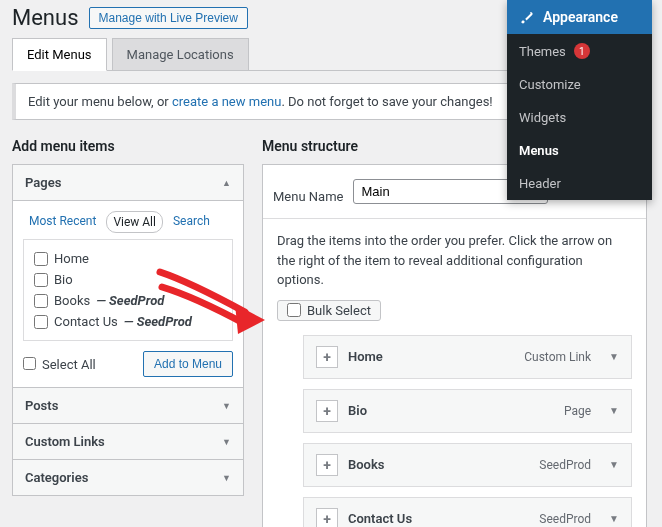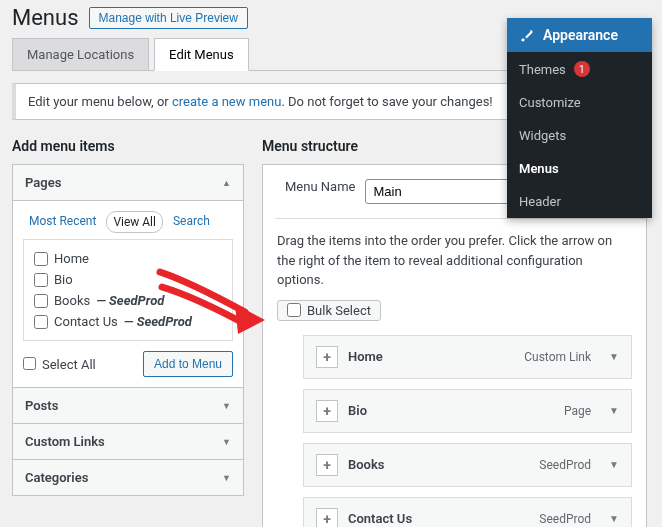--- a/index.html
+++ b/index.html
@@ -36,54 +36,54 @@
   .pg-list { border: 1px solid #dcdcde; margin: 0 10px; padding: 8px 10px; }
   .pg-item { display: flex; align-items: center; gap: 6px; padding: 3px 0; font-size: 13px; }
   .pg-item input { width: 14px; height: 14px; }
   .pg-item .suffix { color: #3c434a; font-style: italic; }
 
   .pg-foot { display: flex; justify-content: space-between; align-items: center; padding: 10px; }
   .sel-all { display: flex; align-items: flex-start; gap: 6px; font-size: 13px; }
   .btn-outline { border: 1px solid #2271b1; color: #2271b1; background: #f6f7f7; padding: 5px 10px; font-size: 12px; border-radius: 2px; cursor: pointer; }
 
   .menu-struct { border: 1px solid #c3c4c7; background: #fff; }
-  .ms-head { padding: 14px 10px; border-bottom: 1px solid #dcdcde; display: flex; align-items: flex-start; gap: 10px; margin-left: 12px; }
+  .ms-head { padding: 14px 10px; border-bottom: 1px solid #dcdcde; display: flex; align-items: flex-end; gap: 10px; }
   .ms-head label { font-size: 13px; }
   .ms-head input[type=text] { border: 1px solid #8c8f94; padding: 4px 7px; font-size: 13px; width: 195px; border-radius: 3px; }
   .ms-desc { padding: 12px 14px 10px; font-size: 13px; color: #3c434a; line-height: 1.5; }
   .bulk { margin: 0 14px 14px; display: inline-flex; align-items: center; gap: 6px; border: 1px solid #c3c4c7; padding: 2px 9px; border-radius: 3px; background: #f6f7f7; cursor: pointer; }
   .bulk input { width: 14px; height: 14px; }
 
   .menu-items { padding: 0 14px 6px 40px; }
   .mi { border: 1px solid #dcdcde; background: #f6f7f7; padding: 10px 12px; margin-bottom: 10px; display: flex; align-items: center; gap: 10px; }
   .mi .plus { width: 22px; height: 22px; border: 1px solid #c3c4c7; background: #fff; color: #787c82; display: flex; align-items: center; justify-content: center; font-size: 14px; cursor: pointer; font-weight: bold; }
   .mi .label { font-weight: 600; flex: 1; }
   .mi .type { color: #646970; font-size: 12px; }
   .mi .arrow { color: #787c82; font-size: 10px; margin-left: 8px; }
 
-  .sidebar-overlay { position: absolute; top: 18px; right: 10px; width: 145px; background: #1d2327; color: #fff; box-shadow: 0 3px 8px rgba(0,0,0,.3); }
+  .sidebar-overlay { position: absolute; top: 0; right: 10px; width: 145px; background: #1d2327; color: #fff; box-shadow: 0 3px 8px rgba(0,0,0,.3); }
   .sb-head { background: #2271b1; color: #fff; padding: 9px 12px; display: flex; align-items: center; gap: 8px; font-weight: 600; font-size: 14px; }
   .sb-item { padding: 9px 12px; color: #c3c4c7; cursor: pointer; display: flex; align-items: center; gap: 8px; font-size: 13px; }
   .sb-item.active { color: #fff; font-weight: 600; }
   .badge { background: #d63638; color: #fff; border-radius: 50%; width: 16px; height: 16px; font-size: 10px; display: inline-flex; align-items: center; justify-content: center; }
 
   .red-arrow { position: absolute; left: 150px; top: 262px; width: 115px; height: 85px; pointer-events: none; }
 </style>
 </head>
 <body>
 
 <div class="wrap">
   <div class="header">
     <h1>Menus</h1>
     <button class="live-preview">Manage with Live Preview</button>
   </div>
 
   <div class="tabs">
+    <div class="tab active">Edit Menus</div>
     <div class="tab">Manage Locations</div>
-    <div class="tab active">Edit Menus</div>
   </div>
 
   <div class="notice">
     <span>Edit your menu below, or </span><a href="#">create a new menu</a><span>. Do not forget to save your changes!</span>
   </div>
 
   <div class="columns">
     <div class="col-left">
       <h2 class="section">Add menu items</h2>
       <div class="accordion">

